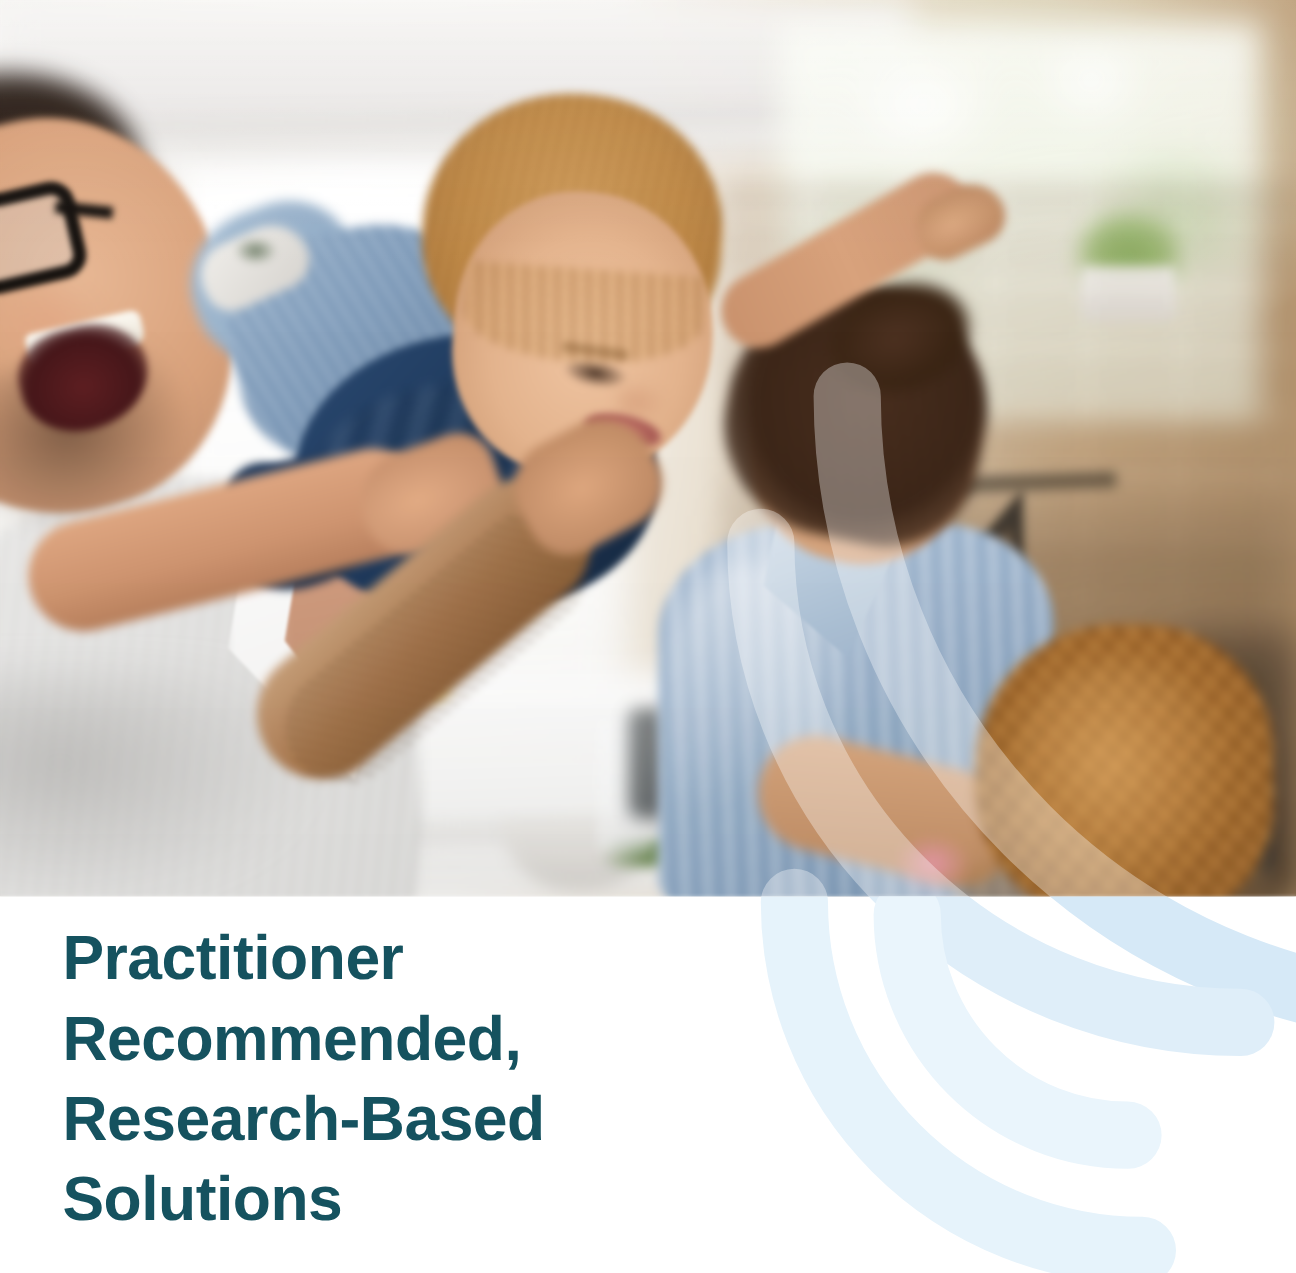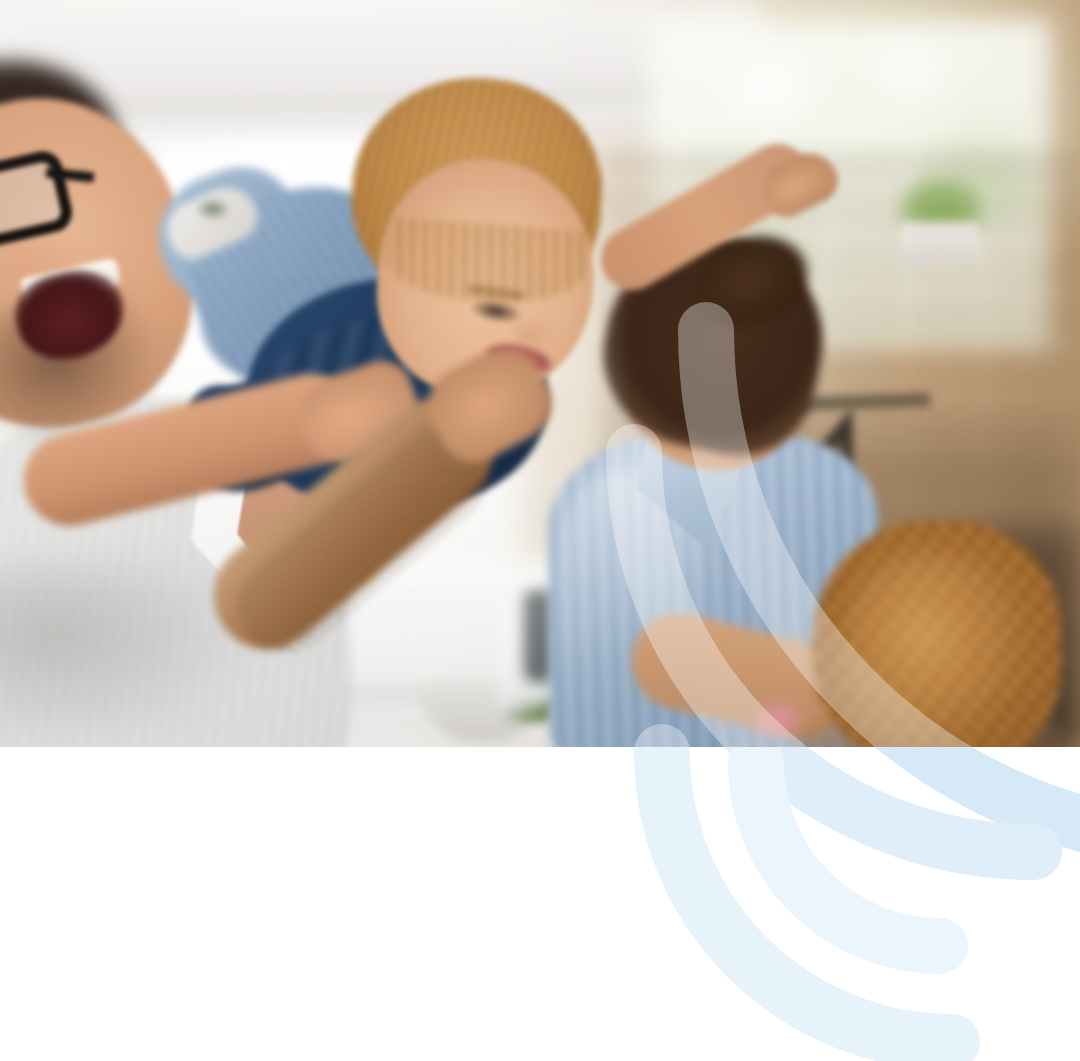--- a/index.html
+++ b/index.html
@@ -549,20 +549,26 @@
 
     <div class="arm-lower"></div>
     <div class="arm-hand-l"></div>
     <div class="arm-upper"></div>
     <div class="arm-hairy"></div>
     <div class="arm-hand-r"></div>
 
     <div class="photo-soften"></div>
   </div>
 
+  <div class="panel">
+    <div class="headline">Practitioner
+Recommended,
+Research-Based
+Solutions</div>
+  </div>
 
   <svg class="swirl" viewBox="0 0 1080 1061" preserveAspectRatio="none" aria-hidden="true">
     <defs>
 
       <clipPath id="clipPhoto">
           <rect x="0" y="0" width="1080" height="747"></rect>
         </clipPath>
 
       <clipPath id="clipPanel">
           <rect x="0" y="747" width="1080" height="314"></rect>

